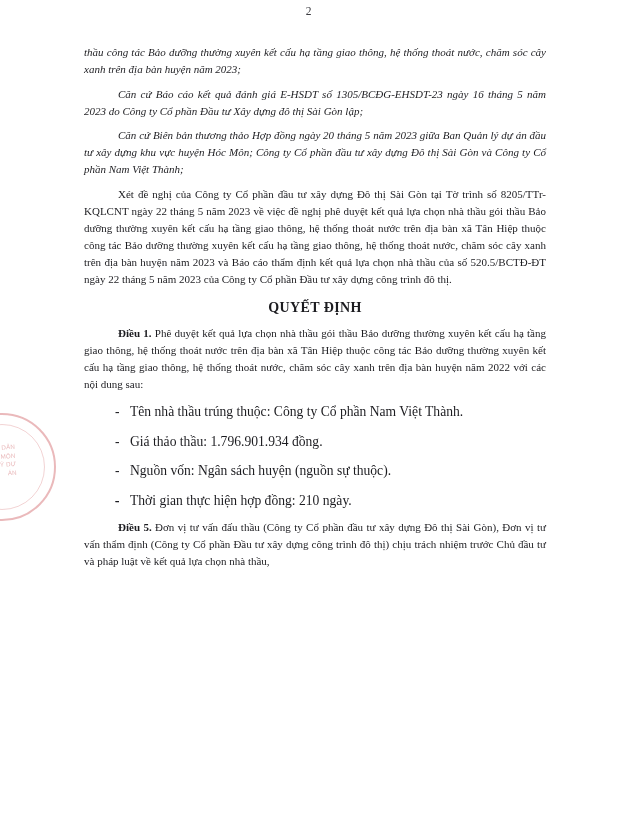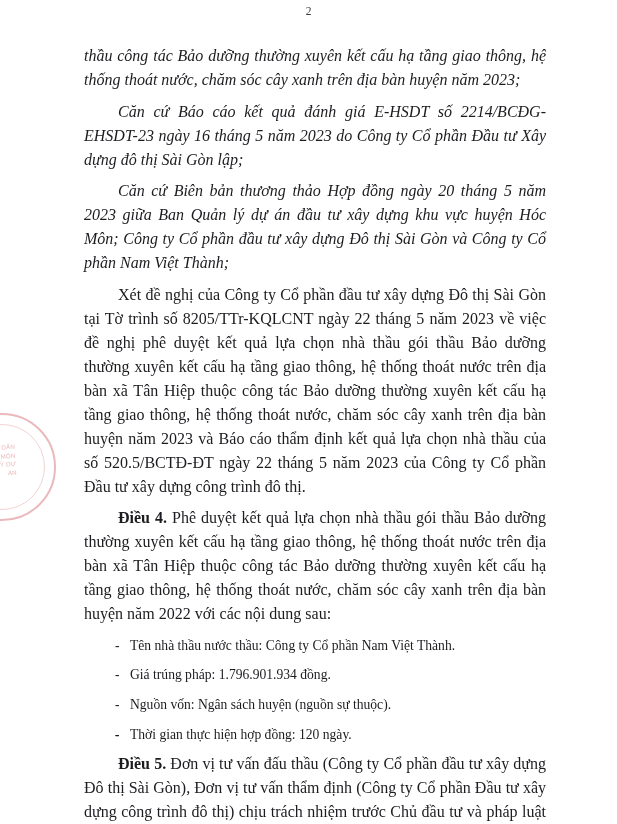--- a/index.html
+++ b/index.html
@@ -65,22 +65,22 @@
 
   .sheet {
     position: absolute;
     left: 84px;
     top: 44px;
     width: 462px;
   }
 
   .para {
     margin: 0 0 7.5px 0;
-    font-size: 16px;
-    line-height: 24px;
+    font-size: 11px;
+    line-height: 17px;
     text-align: justify;
     text-justify: inter-word;
     text-indent: 34px;
   }
   .para.italic {
     font-style: italic;
   }
   .para.no-indent {
     text-indent: 0;
   }
@@ -126,45 +126,46 @@
 HUYỆN HÓC MÔN
 BAN QUẢN LÝ DỰ ÁN</div>
 </div>
 
 <div class="page-number">2</div>
 
 <div class="sheet">
 
   <p class="para italic no-indent">thầu công tác Bảo dưỡng thường xuyên kết cấu hạ tầng giao thông, hệ thống thoát nước, chăm sóc cây xanh trên địa bàn huyện năm 2023;</p>
 
-  <p class="para italic">Căn cứ Báo cáo kết quả đánh giá E-HSDT số 2214/BCĐG-EHSDT-23 ngày 16 tháng 5 năm 2023 do Công ty Cổ phần Đầu tư Xây dựng đô thị Sài Gòn lập;</p>
+  <p class="para italic">Căn cứ Báo cáo kết quả đánh giá E-HSDT số 1305/BCĐG-EHSDT-23 ngày 16 tháng 5 năm 2023 do Công ty Cổ phần Đầu tư Xây dựng đô thị Sài Gòn lập;</p>
   <p class="para italic">Căn cứ Biên bản thương thảo Hợp đồng ngày 20 tháng 5 năm 2023 giữa Ban Quản lý dự án đầu tư xây dựng khu vực huyện Hóc Môn; Công ty Cổ phần đầu tư xây dựng Đô thị Sài Gòn và Công ty Cổ phần Nam Việt Thành;</p>
 
   <p class="para">Xét đề nghị của Công ty Cổ phần đầu tư xây dựng Đô thị Sài Gòn tại Tờ trình số 8205/TTr-KQLCNT ngày 22 tháng 5 năm 2023 về việc đề nghị phê duyệt kết quả lựa chọn nhà thầu gói thầu Bảo dưỡng thường xuyên kết cấu hạ tầng giao thông, hệ thống thoát nước trên địa bàn xã Tân Hiệp thuộc công tác Bảo dưỡng thường xuyên kết cấu hạ tầng giao thông, hệ thống thoát nước, chăm sóc cây xanh trên địa bàn huyện năm 2023 và Báo cáo thẩm định kết quả lựa chọn nhà thầu của số 520.5/BCTĐ-ĐT ngày 22 tháng 5 năm 2023 của Công ty Cổ phần Đầu tư xây dựng công trình đô thị.</p>
 
+  <div class="heading">QUYẾT ĐỊNH</div>
 
-  <p class="para"><span class="article-label">Điều 4.</span><span> Phê duyệt kết quả lựa chọn nhà thầu gói thầu Bảo dưỡng thường xuyên kết cấu hạ tầng giao thông, hệ thống thoát nước trên địa bàn xã Tân Hiệp thuộc công tác Bảo dưỡng thường xuyên kết cấu hạ tầng giao thông, hệ thống thoát nước, chăm sóc cây xanh trên địa bàn huyện năm 2022 với các nội dung sau:</span></p>
+  <p class="para"><span class="article-label">Điều 1.</span><span> Phê duyệt kết quả lựa chọn nhà thầu gói thầu Bảo dưỡng thường xuyên kết cấu hạ tầng giao thông, hệ thống thoát nước trên địa bàn xã Tân Hiệp thuộc công tác Bảo dưỡng thường xuyên kết cấu hạ tầng giao thông, hệ thống thoát nước, chăm sóc cây xanh trên địa bàn huyện năm 2022 với các nội dung sau:</span></p>
 
   <ul class="bullet-list">
     <li class="bullet-item">
       <span class="bullet-marker">-</span>
-      <span>Tên nhà thầu nước thầu: Công ty Cổ phần Nam Việt Thành.</span>
+      <span>Tên nhà thầu trúng thuộc: Công ty Cổ phần Nam Việt Thành.</span>
     </li>
     <li class="bullet-item">
       <span class="bullet-marker">-</span>
-      <span>Giá trúng pháp:  1.796.901.934  đồng.</span>
+      <span>Giá thảo thầu:  1.796.901.934  đồng.</span>
     </li>
     <li class="bullet-item">
       <span class="bullet-marker">-</span>
       <span>Nguồn vốn: Ngân sách huyện (nguồn sự thuộc).</span>
     </li>
     <li class="bullet-item">
       <span class="bullet-marker">-</span>
     </li>
     <li class="bullet-item">
       <span class="bullet-marker">-</span>
-      <span>Thời gian thực hiện hợp đồng: 120 ngày.</span>
+      <span>Thời gian thực hiện hợp đồng: 210 ngày.</span>
     </li>
   </ul>
 
   <p class="para"><span class="article-label">Điều 5.</span><span> Đơn vị tư vấn đấu thầu (Công ty Cổ phần đầu tư xây dựng Đô thị Sài Gòn), Đơn vị tư vấn thẩm định (Công ty Cổ phần Đầu tư xây dựng công trình đô thị) chịu trách nhiệm trước Chủ đầu tư và pháp luật về kết quả lựa chọn nhà thầu,</span></p>
 
 </div>
 
 </body></html>

